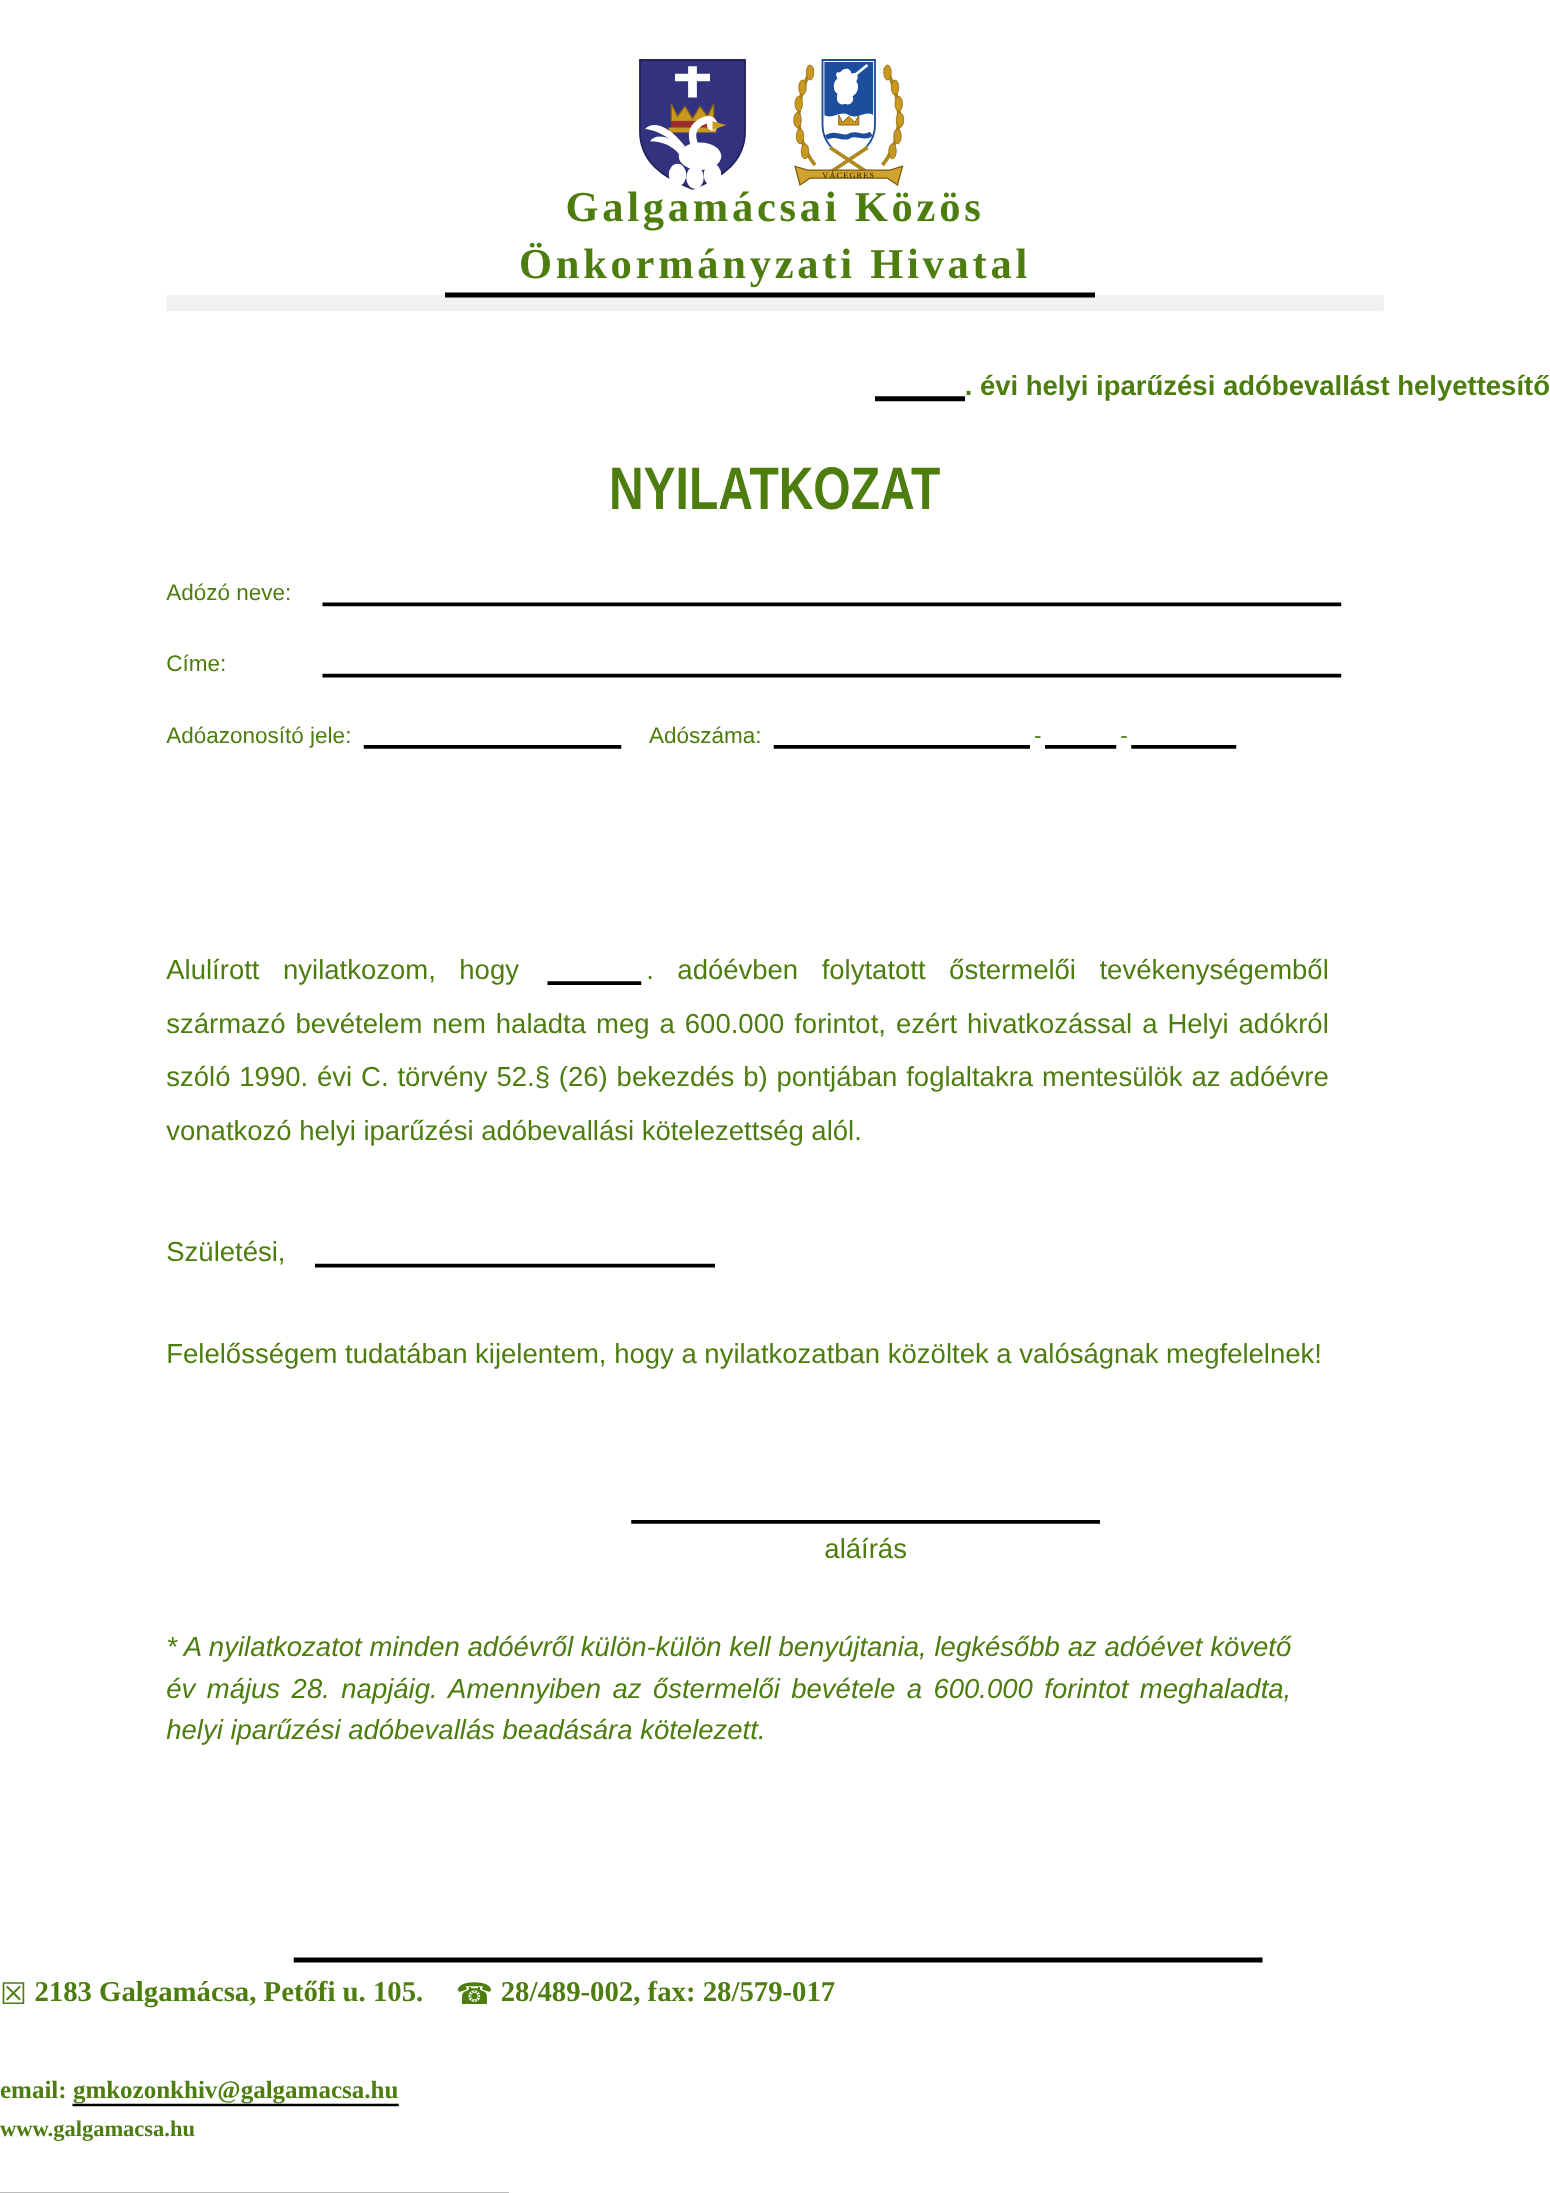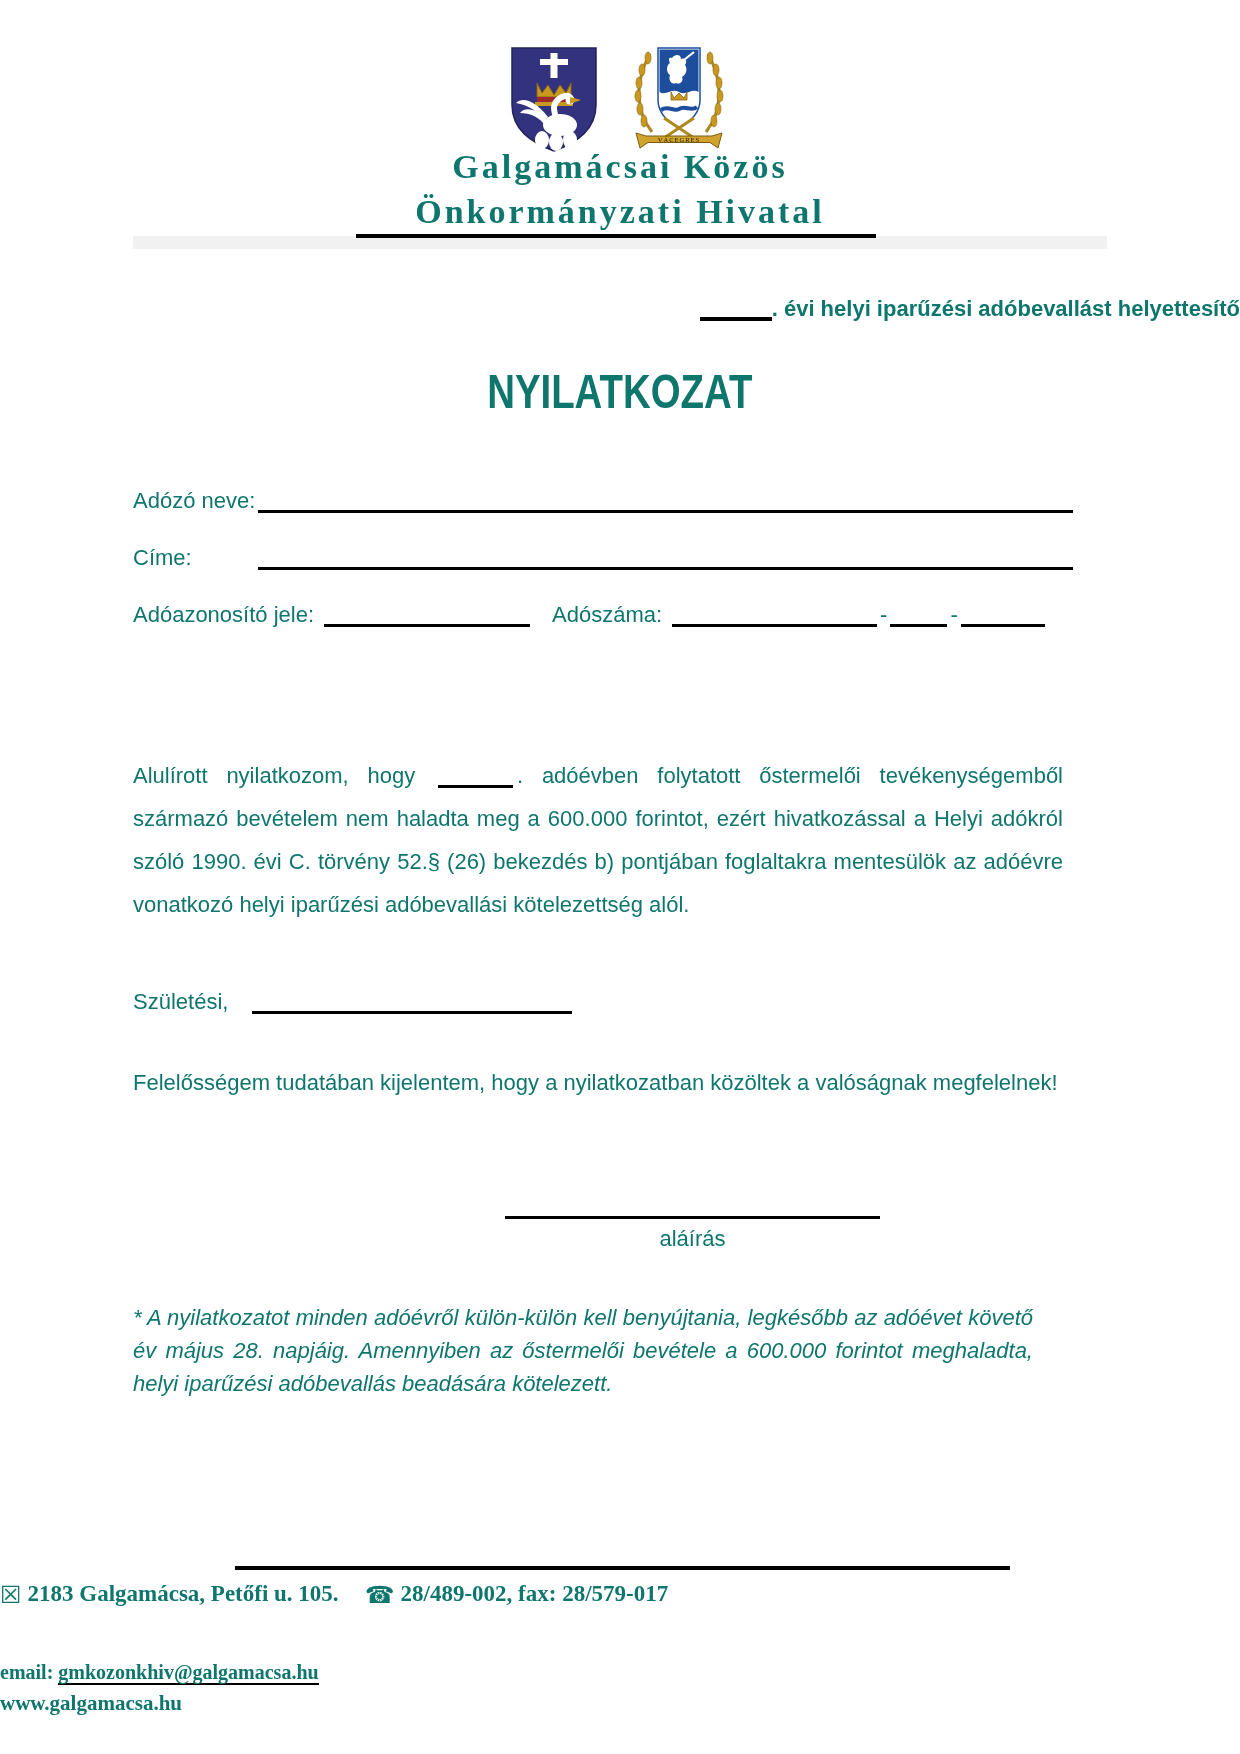--- a/index.html
+++ b/index.html
@@ -1,19 +1,19 @@
 <!DOCTYPE html>
 <html><head>
 <meta charset="utf-8">
 <style>
   html,body{margin:0;padding:0;background:#888;}
   .page{
     position:relative; width:1240px; height:1754px; background:#fff;
     margin:0 auto; overflow:hidden;
-    font-family:"Liberation Sans", sans-serif; color:#0f766e;
+    font-family:"Liberation Sans", sans-serif; color:#4d7c0f;
   }
   
   .arms-row{position:absolute; top:42px; left:0; right:0;
     display:flex; justify-content:center; align-items:flex-start; gap:18px;}
   .arms-left{margin-top:3px;}
   .org-line{position:absolute; left:0; right:0; text-align:center;
     font-family:"Liberation Serif", serif; font-weight:bold;
     font-size:34px; letter-spacing:3px;}
   .org1{top:148px;}
   .org2{top:193px;}
@@ -22,21 +22,21 @@
   
   .subtitle{position:absolute; top:296px; left:0; right:0; text-align:right;
     font-size:22px; font-weight:bold; line-height:26px;padding-left:24px;}
   .main-title{position:absolute; top:368px; left:0; right:0; text-align:center;}
   .main-title span{display:inline-block; font-size:48px; font-weight:bold;
     letter-spacing:0px; transform:scaleX(0.8); transform-origin:center; line-height:48px;}
   
   .blank{display:inline-block; height:3px; background:#000; vertical-align:-5px;}
   .blank.bold{height:4px;}
   
-  .form-area{position:absolute; top:488px; left:133px; width:990px; font-size:22px;}
+  .form-area{position:absolute; top:464px; left:133px; width:990px; font-size:18px;}
   .form-row{height:33px; margin-bottom:24px; white-space:nowrap;}
   .lbl{display:inline-block;}
   .w125{width:125px;}
   .dash{display:inline-block; padding:0 3px; font-weight:normal;}
   
   .decl{position:absolute; top:754px; left:133px; width:930px;
     font-size:22px; line-height:43px; text-align:justify; margin:0;}
   .place-row{position:absolute; top:989px; left:133px; font-size:22px; white-space:nowrap;}
   .statement{position:absolute; top:1066px; left:133px; width:930px;
     font-size:22px; line-height:34px; text-align:justify; margin:0;}
@@ -44,21 +44,21 @@
   .sig-line{display:block; width:375px; height:3px; background:#000;}
   .sig-caption{display:block; margin-top:7px; font-size:22px;}
   .footnote{position:absolute; top:1301px; left:133px; width:900px;
     font-size:22px; line-height:33px; font-style:italic; text-align:justify; margin:0;}
   
   .footer-rule{position:absolute; top:1566px; left:235px; width:775px; height:4px; background:#000;}
   .footer{position:absolute; top:1579px; left:0; right:0; text-align:left;
     font-family:"Liberation Serif", serif; font-weight:bold;}
   .footer-line1{font-size:23px; line-height:30px;}
   .footer-line2{font-size:20px; line-height:32px;margin-top:46px;}
-  .footer-line3{font-size:21px; line-height:30px;}
+  .footer-line3{font-size:18px; line-height:30px;}
   .glyph-icon{font-family:"DejaVu Sans", sans-serif; font-size:24px; vertical-align:-2px; padding:0 6px 0 0;}
   .phone-gap{display:inline-block; width:26px;}
   .email-addr{border-bottom:2.5px solid #000;}
 </style>
 </head>
 <body>
 
 <div class="page">
 
   <div class="arms-row">

